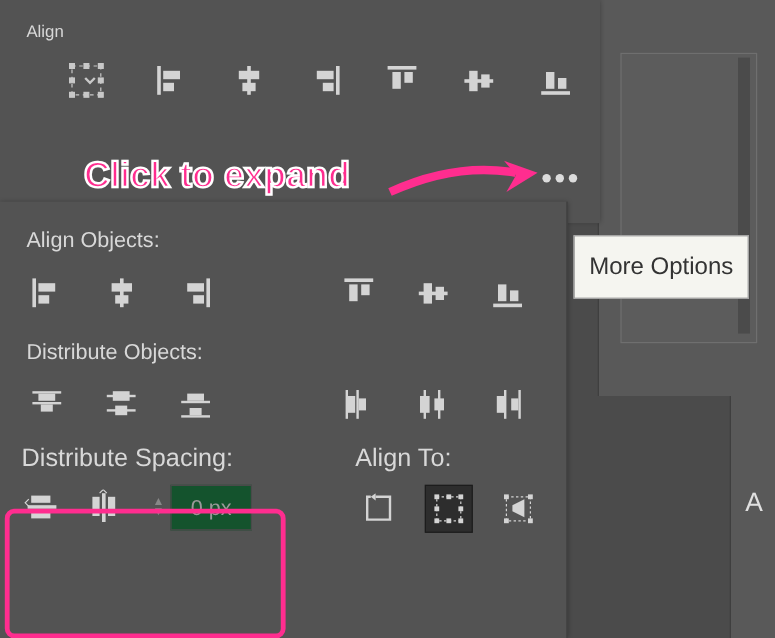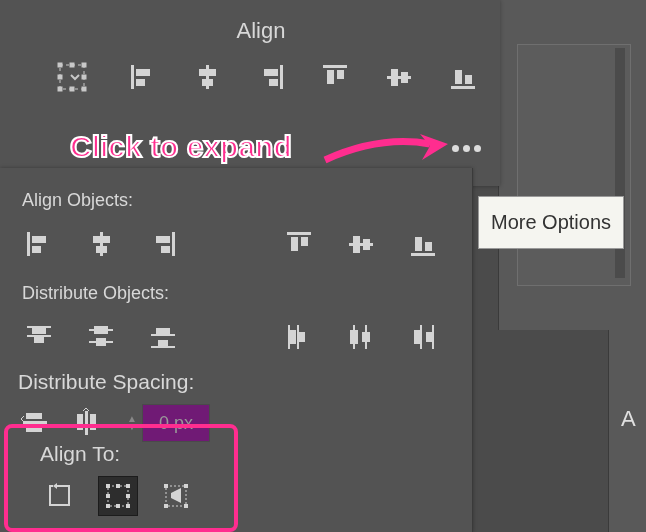--- a/index.html
+++ b/index.html
@@ -29,21 +29,21 @@
     background:#535353;
     border-right:1px solid #3a3a3a;
   }
 
   .section-title {
     font-size: 18px;
     color:#d8d8d8;
     padding: 0 0 8px 22px;
     font-weight: 400;
   }
-  .panel-top .section-title { font-size:22px;text-align:center;}
+  .panel-top .section-title { font-size:14px;}
 
   .icon-row {
     display:flex;
     align-items:center;
     gap:26px;
     padding: 8px 0 8px 42px;
   }
   .panel-main .icon-row { padding-left:22px; gap:28px;}
   .icon-btn {
     width:34px;height:34px;
@@ -114,31 +114,30 @@
     border-radius:8px;
     pointer-events:none;
     z-index:50;
   }
 
   
   .bottom-row {
     display:flex;
     align-items:flex-start;
     padding-top:8px;
-    flex-direction:column;
   }
   .bottom-left { width:238px; padding-left:18px; }
   .bottom-right { flex:1; padding-left:40px; }
   .sub-title { font-size:21px; color:#d8d8d8; margin-bottom:10px; font-weight:400;}
   .bottom-icons { display:flex; align-items:center; gap:18px; }
 
   .num-field {
     width:66px; height:36px;
     border:1px solid #4a4a4a;
-    background:#701a75;
+    background:#14532d;
     color:#999;
     font-size:18px;
     display:flex;align-items:center;justify-content:center;
   }
   .spin { width:20px; display:flex;flex-direction:column;align-items:center;justify-content:center;}
   .spin div{font-size:10px;color:#888;line-height:8px;}
 
   .align-to-icons { display:flex; gap:18px; align-items:center; }
   .sq-btn { width:38px;height:38px;display:flex;align-items:center;justify-content:center;border:1px solid transparent;}
   .sq-btn.sel { background:#2d2d2d; border:1px solid #1c1c1c; }

